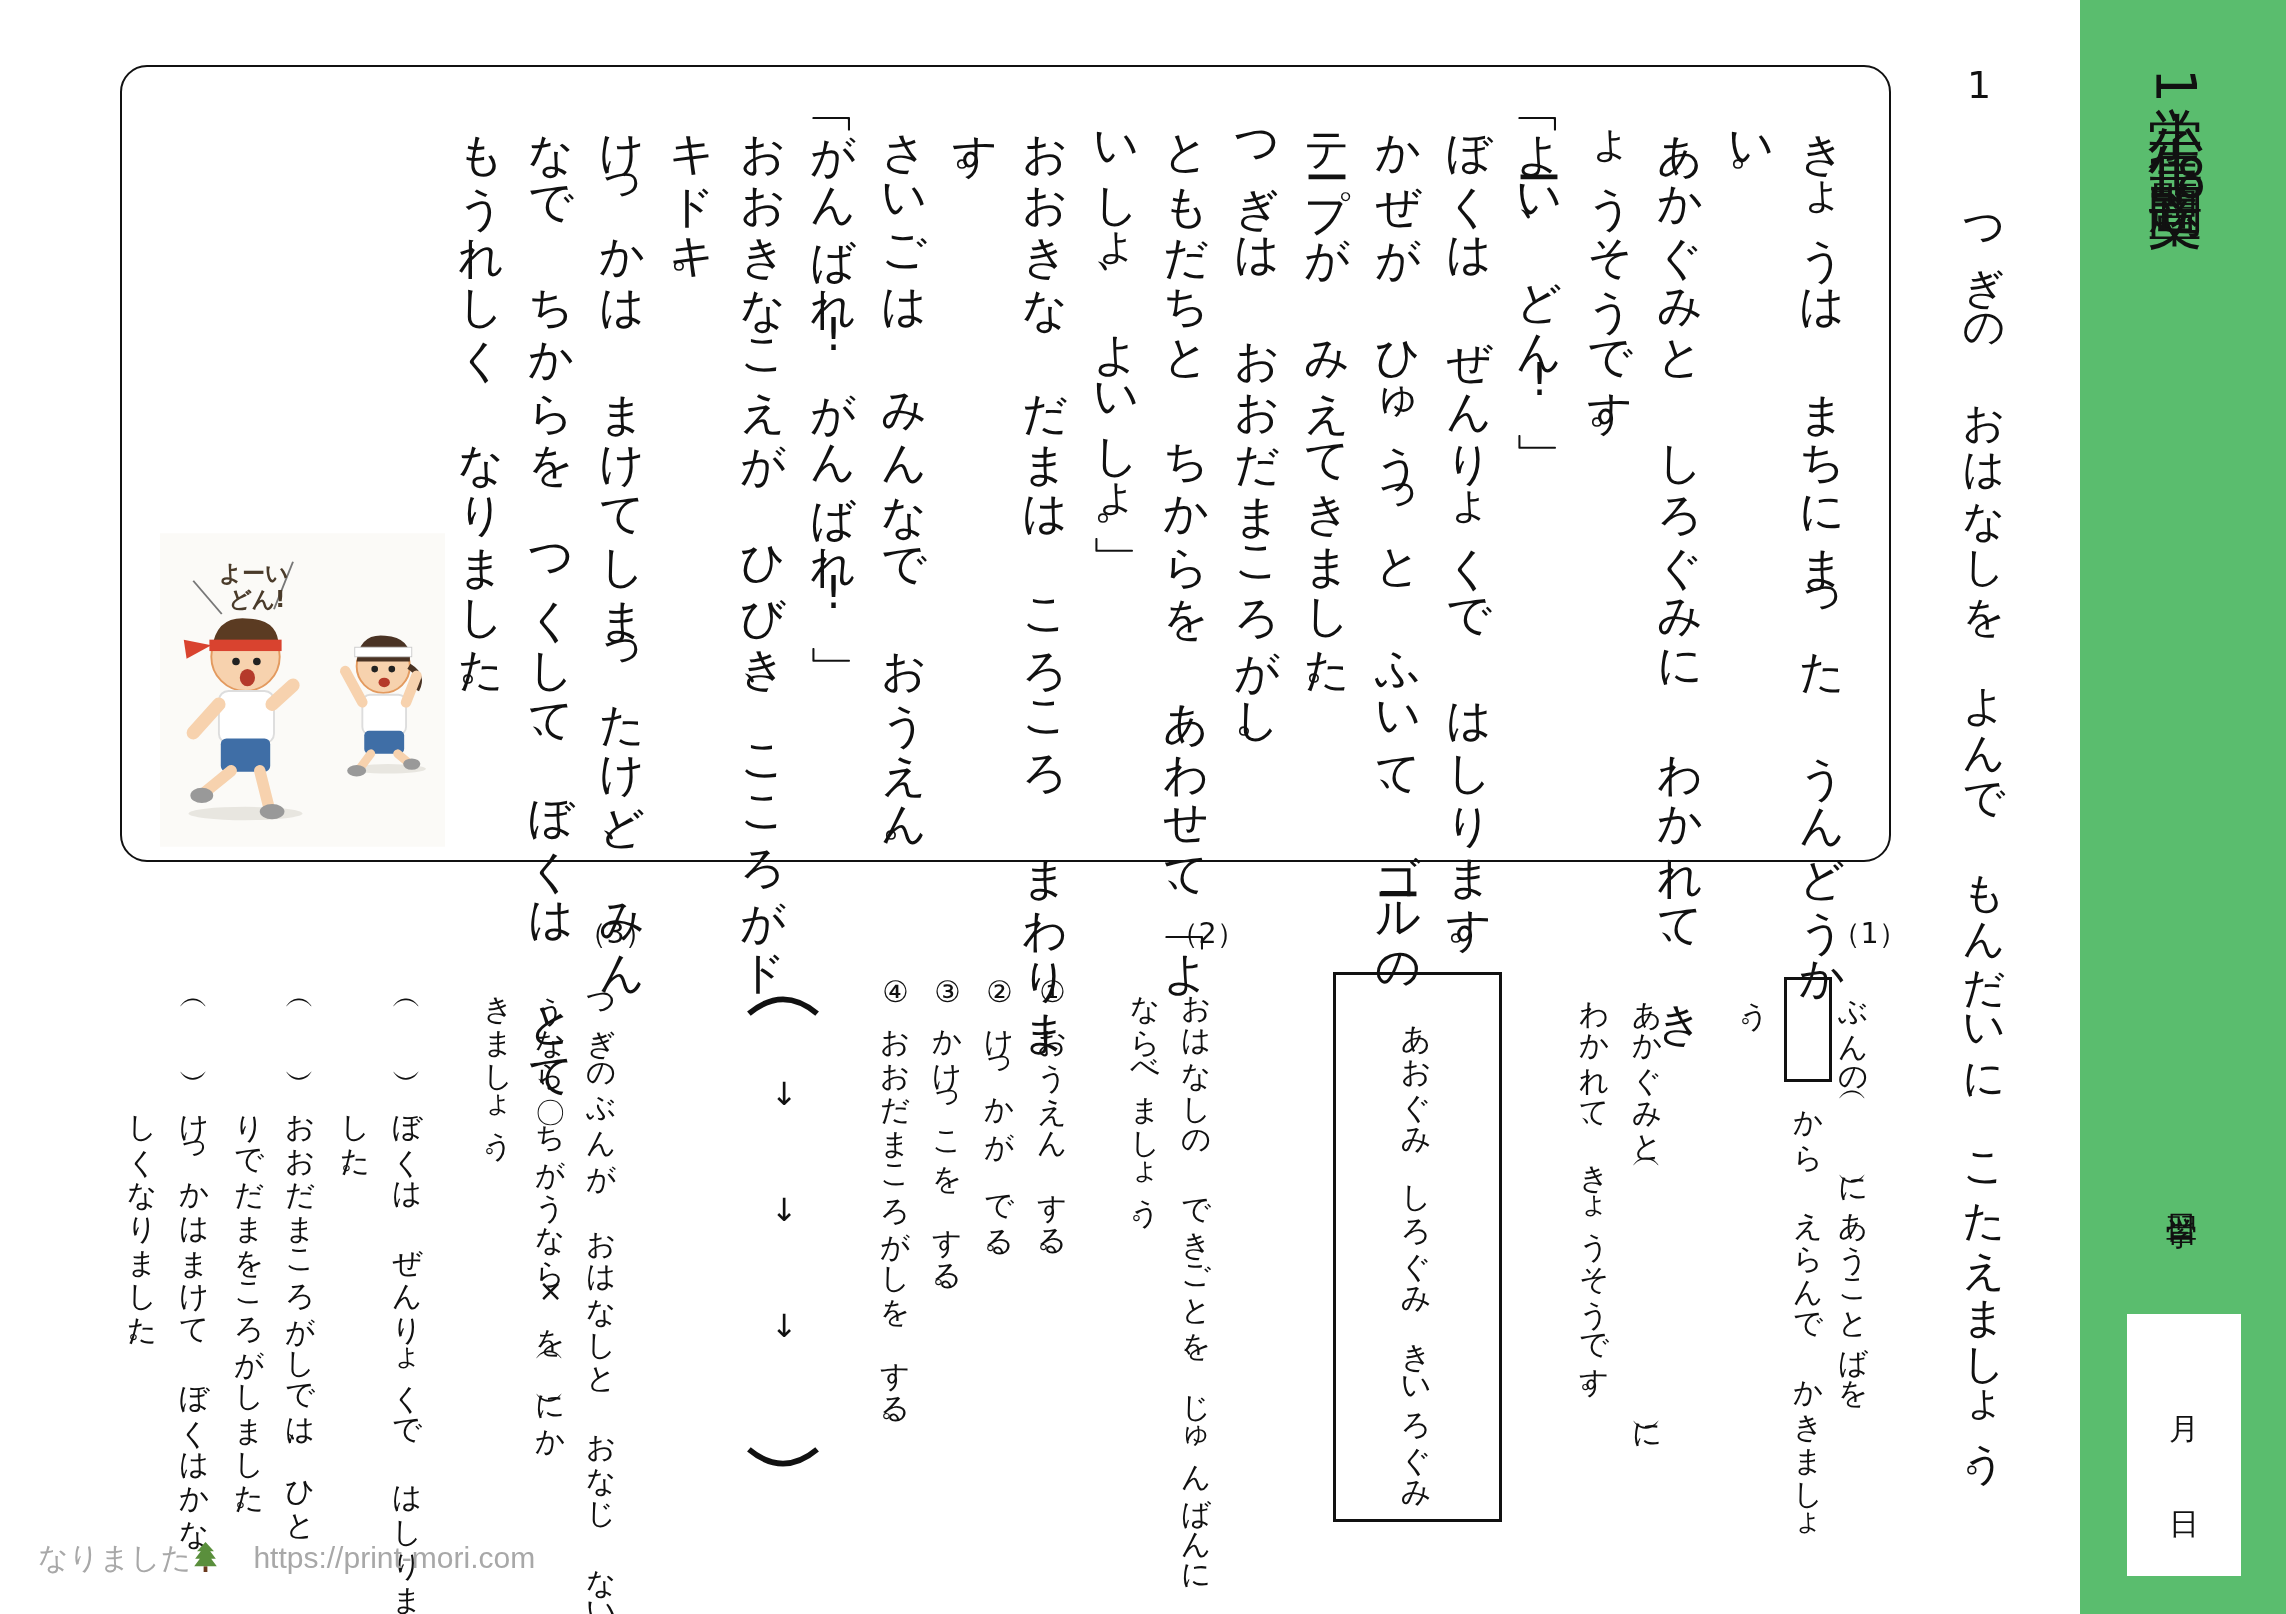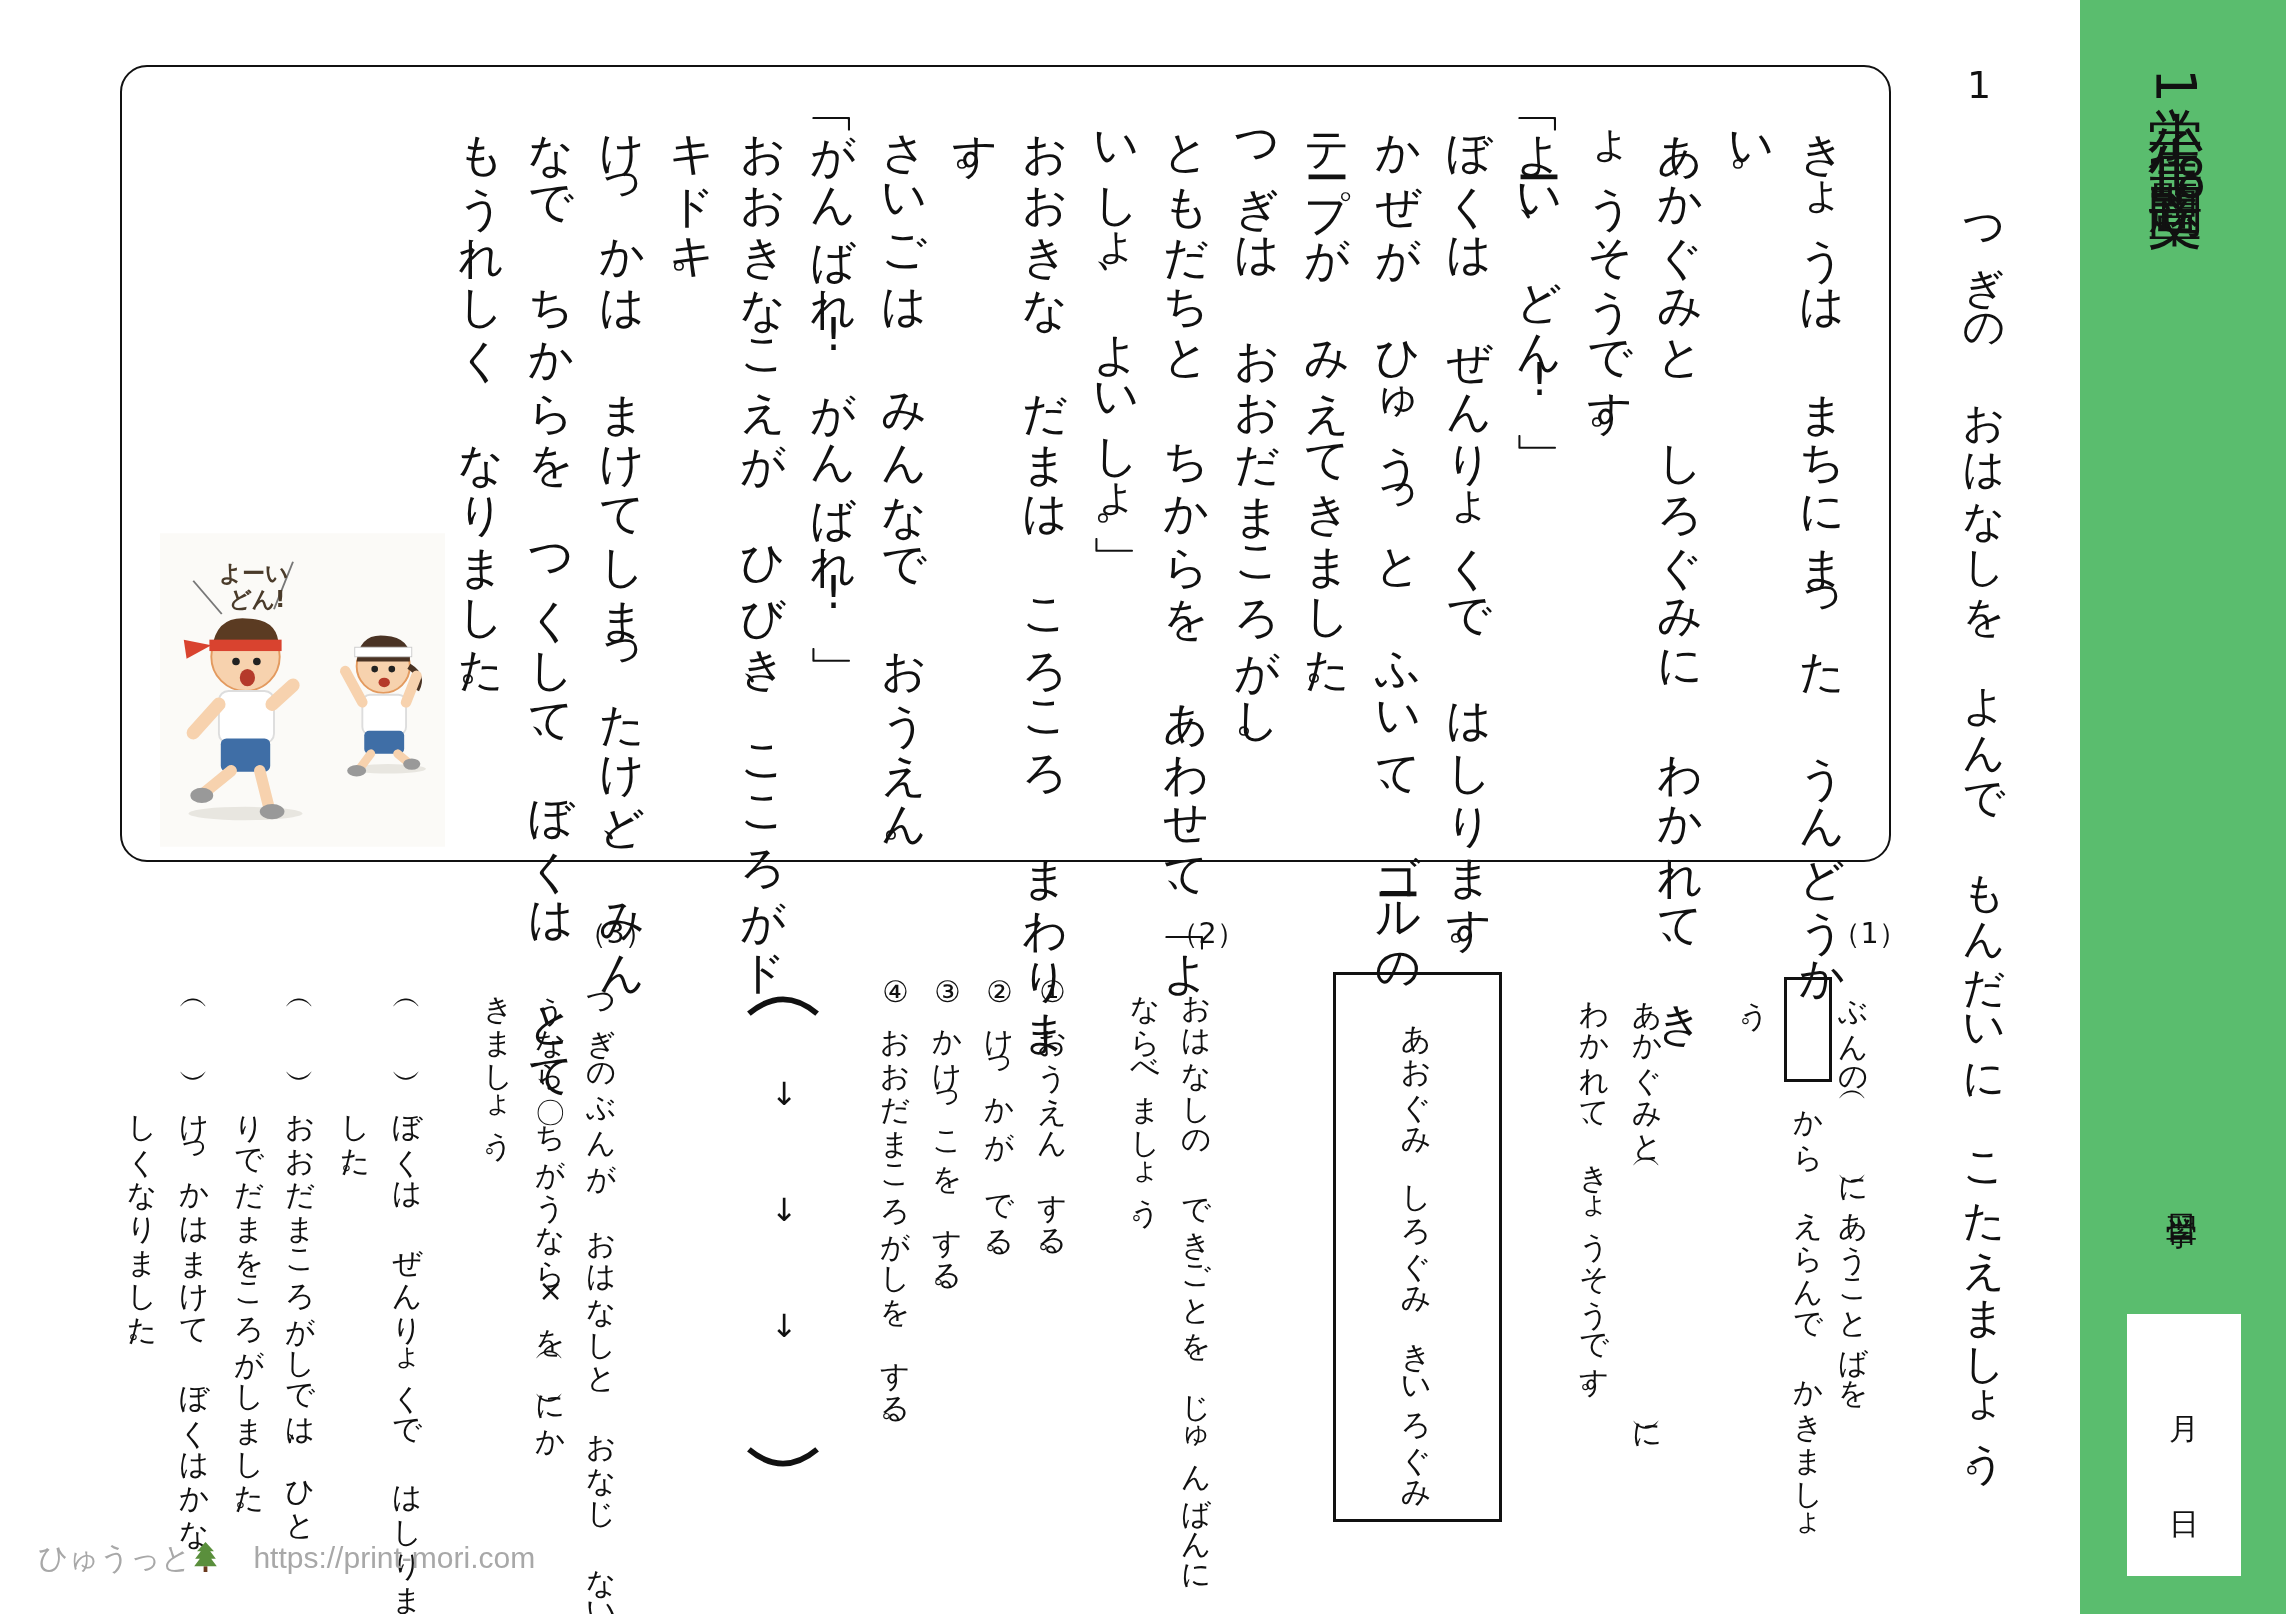--- a/index.html
+++ b/index.html
@@ -202,18 +202,18 @@
 <div class="vt qtext" style="left:285px; top:1094px;">おおだまころがしでは、ひと</div>
 <div class="vt qtext" style="left:234px; top:1094px;">りでだまをころがしました。</div>
 
 <div class="vt qtext" style="left:179px; top:989px;">（</div>
 <div style="position:absolute; left:175px; top:1022px; width:38px; height:48px;"></div>
 <div class="vt qtext" style="left:179px; top:1054px;">）</div>
 <div class="vt qtext" style="left:179px; top:1094px;">けっかはまけて ぼくはかな</div>
 <div class="vt qtext" style="left:127px; top:1094px;">しくなりました。</div>
 
 <div class="footer">
-  <span>ひゅうっと</span><span class="tree"><svg width="25" height="32" viewBox="0 0 26 34">
+  <span>なりました</span><span class="tree"><svg width="25" height="32" viewBox="0 0 26 34">
         <path d="M13 2 L22 12 L18 12 L24 20 L19 20 L25 28 L1 28 L7 20 L2 20 L8 12 L4 12 Z" fill="#5a8f3c"></path>
         <rect x="11" y="28" width="4" height="6" fill="#6b3a1e"></rect>
       </svg></span><span class="url">https://print-mori.com</span>
 </div>
 
 
 </body></html>

